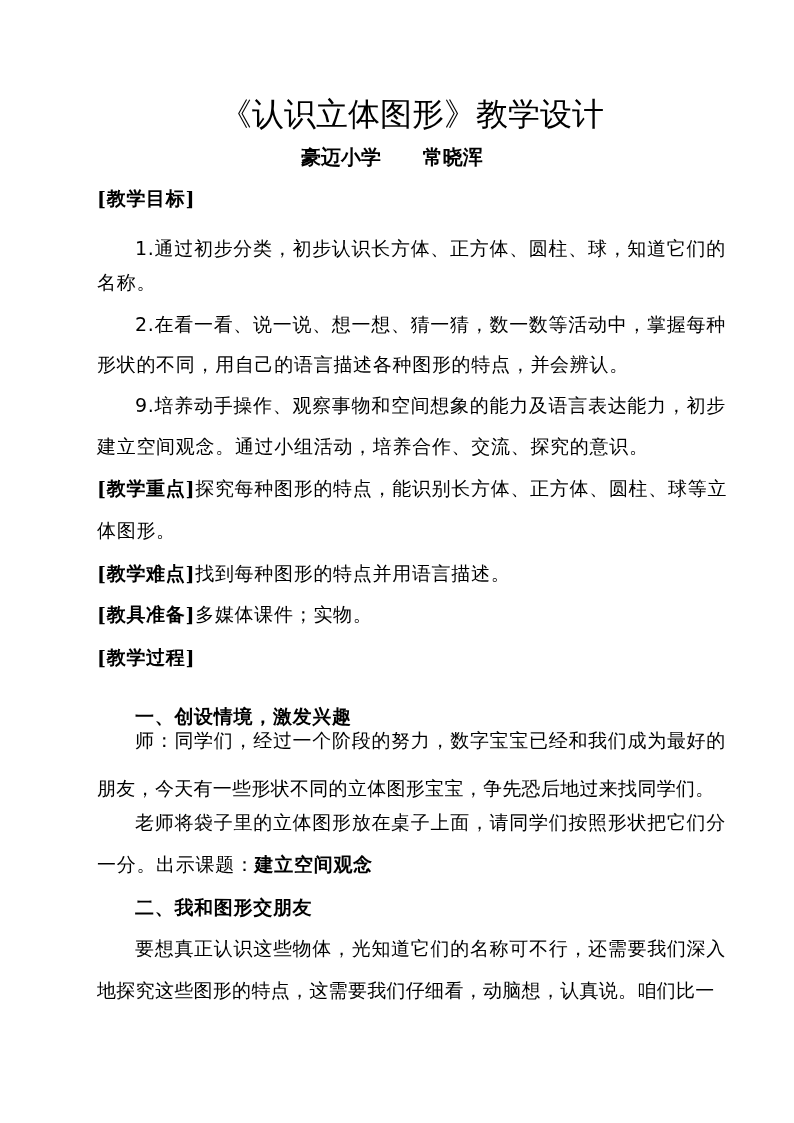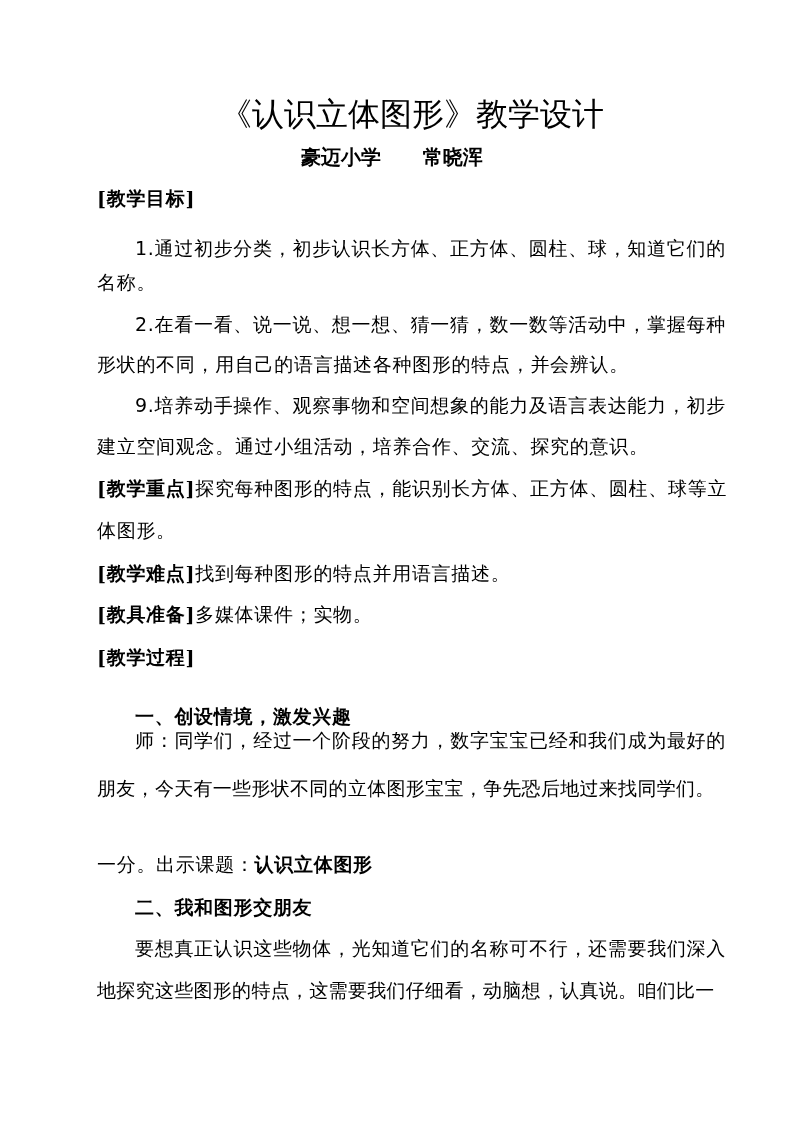--- a/index.html
+++ b/index.html
@@ -89,20 +89,21 @@
 
   <div class="line" style="top:602px;"><span class="section-bracket">[教具准备]</span><span>多媒体课件；实物。</span></div>
 
   <div class="line section-bracket" style="top:645px;">[教学过程]</div>
 
   <div class="line indent b" style="top:704px;">一、创设情境，激发兴趣</div>
 
   <div class="line indent" style="top:728px;">师：同学们，经过一个阶段的努力，数字宝宝已经和我们成为最好的</div>
   <div class="line" style="top:769px; letter-spacing:0.3px;margin-top:7px;">朋友，今天有一些形状不同的立体图形宝宝，争先恐后地过来找同学们。</div>
 
-  <div class="line" style="top:852px;"><span>一分。出示课题：</span><span class="b">认识立体图形</span></div>
+  <div class="line indent" style="top:810px;">老师将袋子里的立体图形放在桌子上面，请同学们按照形状把它们分</div>
+  <div class="line" style="top:852px;"><span>一分。出示课题：</span><span class="b">建立空间观念</span></div>
 
   <div class="line indent b" style="top:895px;">二、我和图形交朋友</div>
 
   <div class="line indent" style="top:936px;">要想真正认识这些物体，光知道它们的名称可不行，还需要我们深入</div>
   <div class="line" style="top:978px; letter-spacing:0.3px;">地探究这些图形的特点，这需要我们仔细看，动脑想，认真说。咱们比一</div>
 
 </div>
 
 </body></html>

